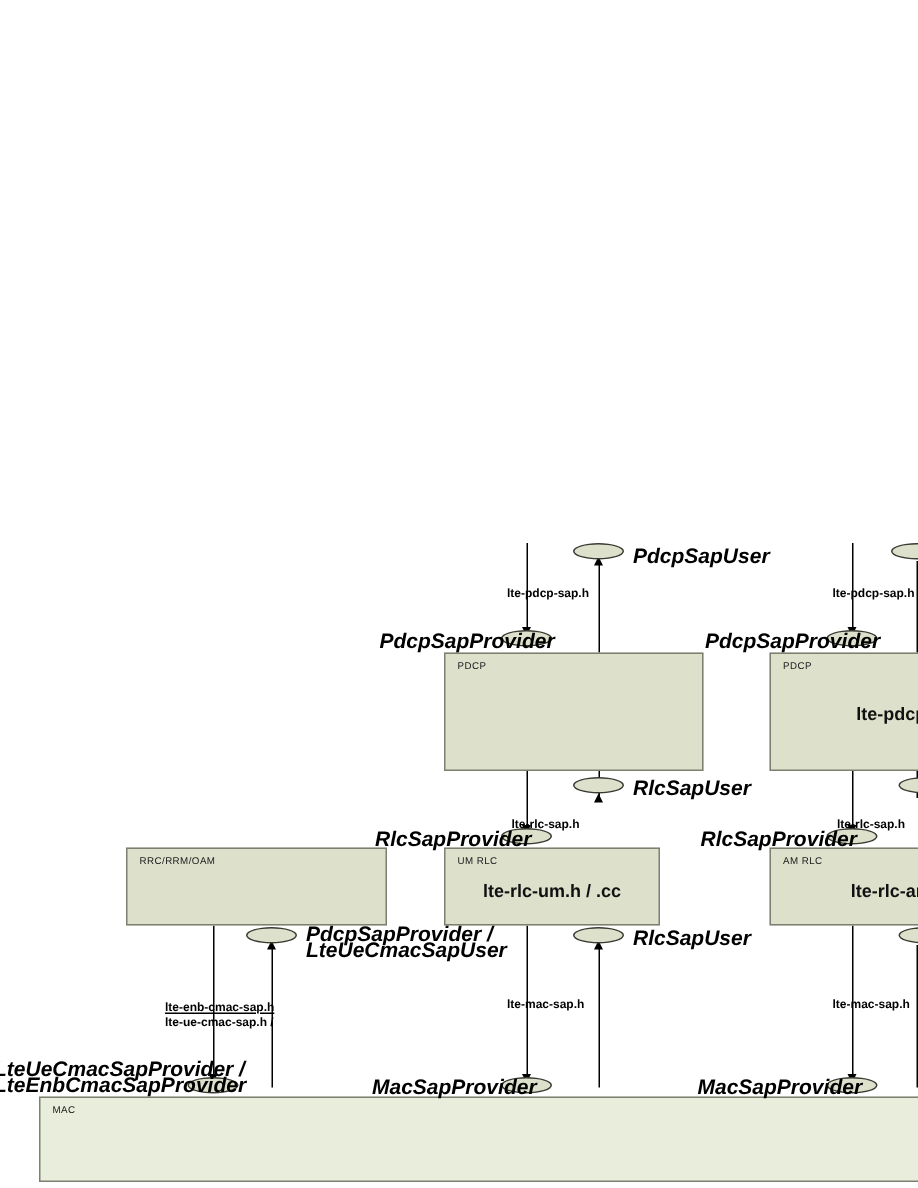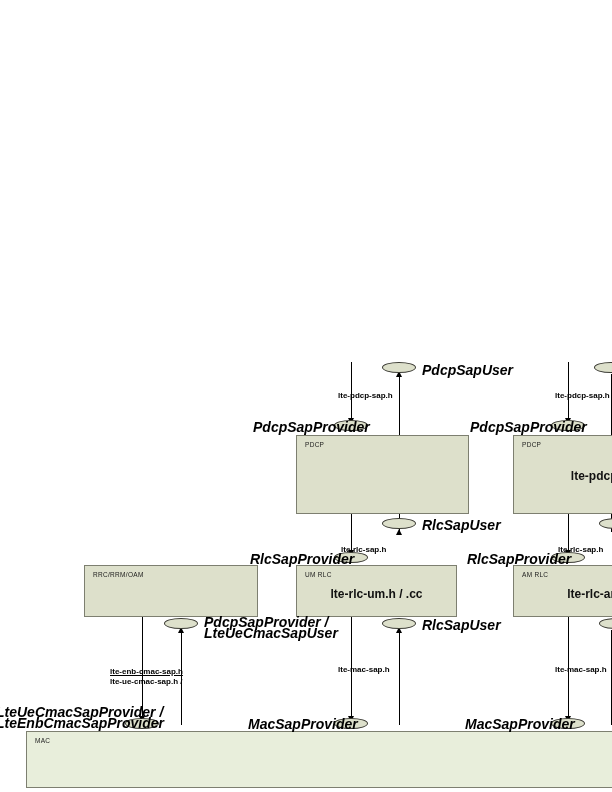--- a/index.html
+++ b/index.html
@@ -119,21 +119,21 @@
   <div class="arrow up" style="left:395.5px;top:529px;"></div>
 
   <div class="sock" style="left:382px;top:518px;"></div>
   <div class="ifname" style="left:422px;top:520px;">RlcSapUser</div>
 
   <div class="hname" style="left:341px;top:544px;">lte-rlc-sap.h</div>
 
   <div class="sock" style="left:334px;top:552px;"></div>
   <div class="ifname right" style="left:250px;top:554px;width:81px;">RlcSapProvider</div>
 
-  <div class="box" style="left:296px;top:565px;width:161px;height:52px;">
+  <div class="box" style="left:296px;top:565px;width:144px;height:52px;">
     <div class="bx-title">UM RLC</div>
     <div class="bx-main" style="top:21px;">lte-rlc-um.h / .cc</div>
   </div>
 
   <div class="vline" style="left:351px;top:617px;height:106px;"></div>
   <div class="arrow down" style="left:347.5px;top:716px;"></div>
 
   <div class="vline" style="left:399px;top:630px;height:95px;"></div>
   <div class="arrow up" style="left:395.5px;top:627px;"></div>
 

